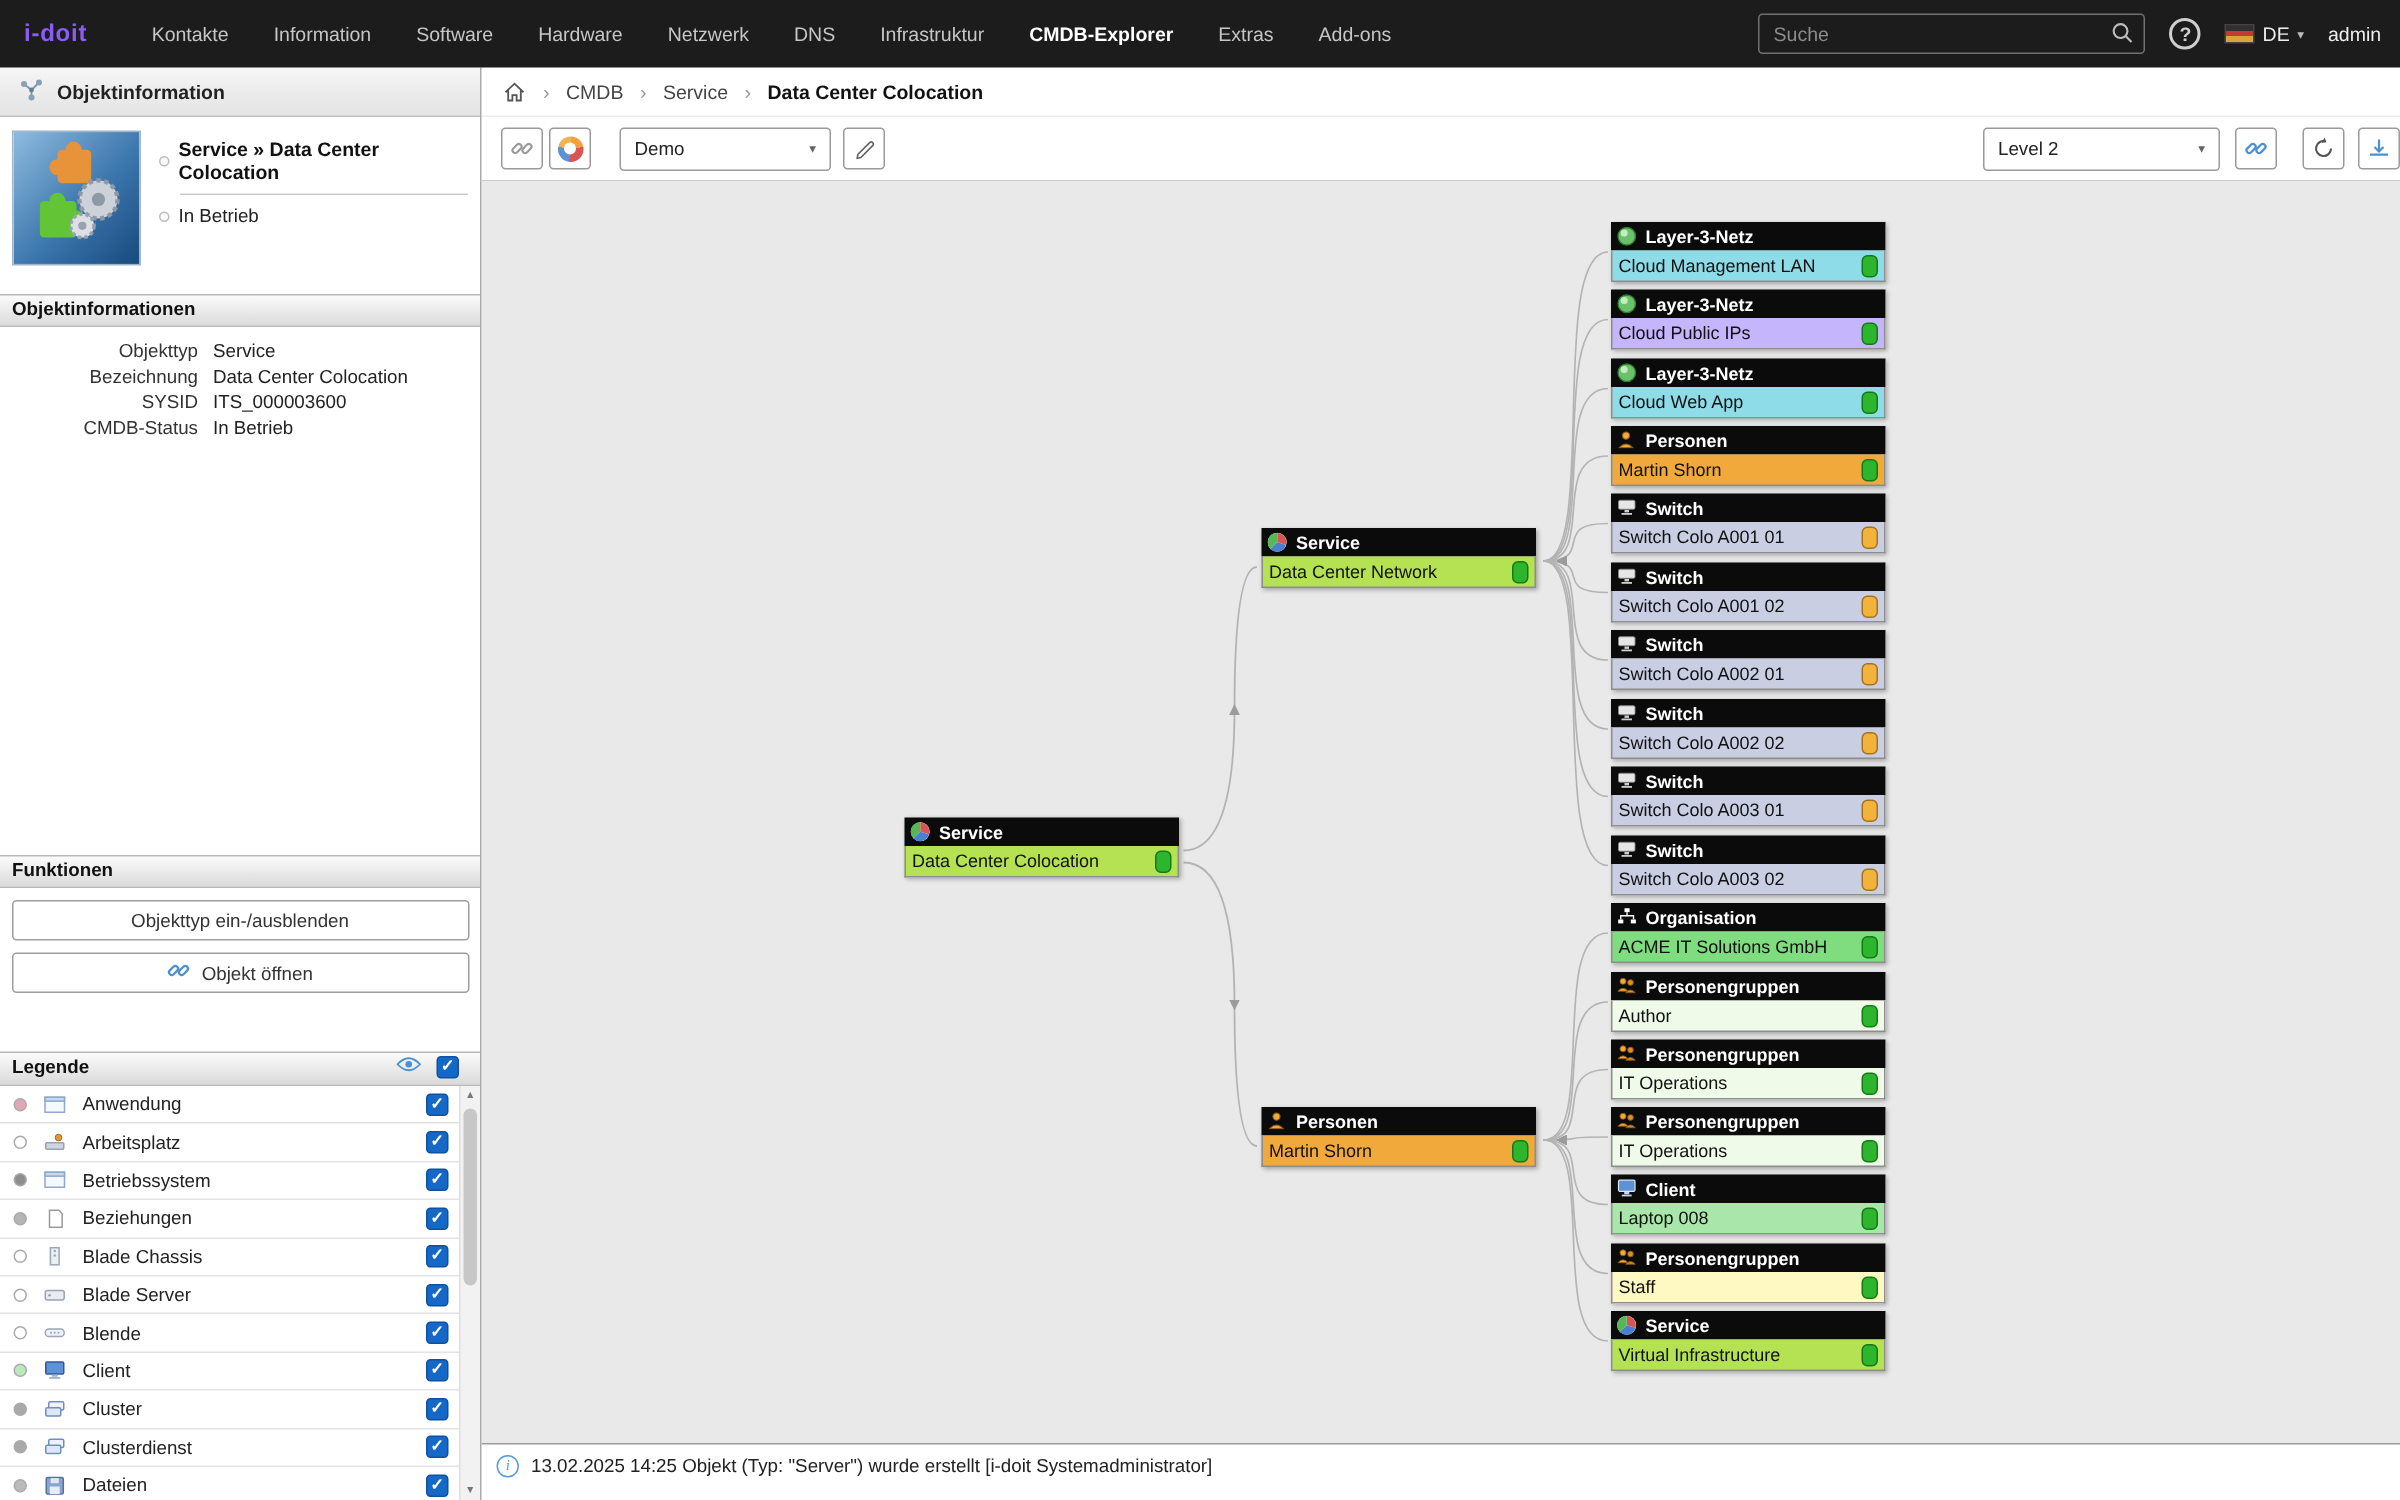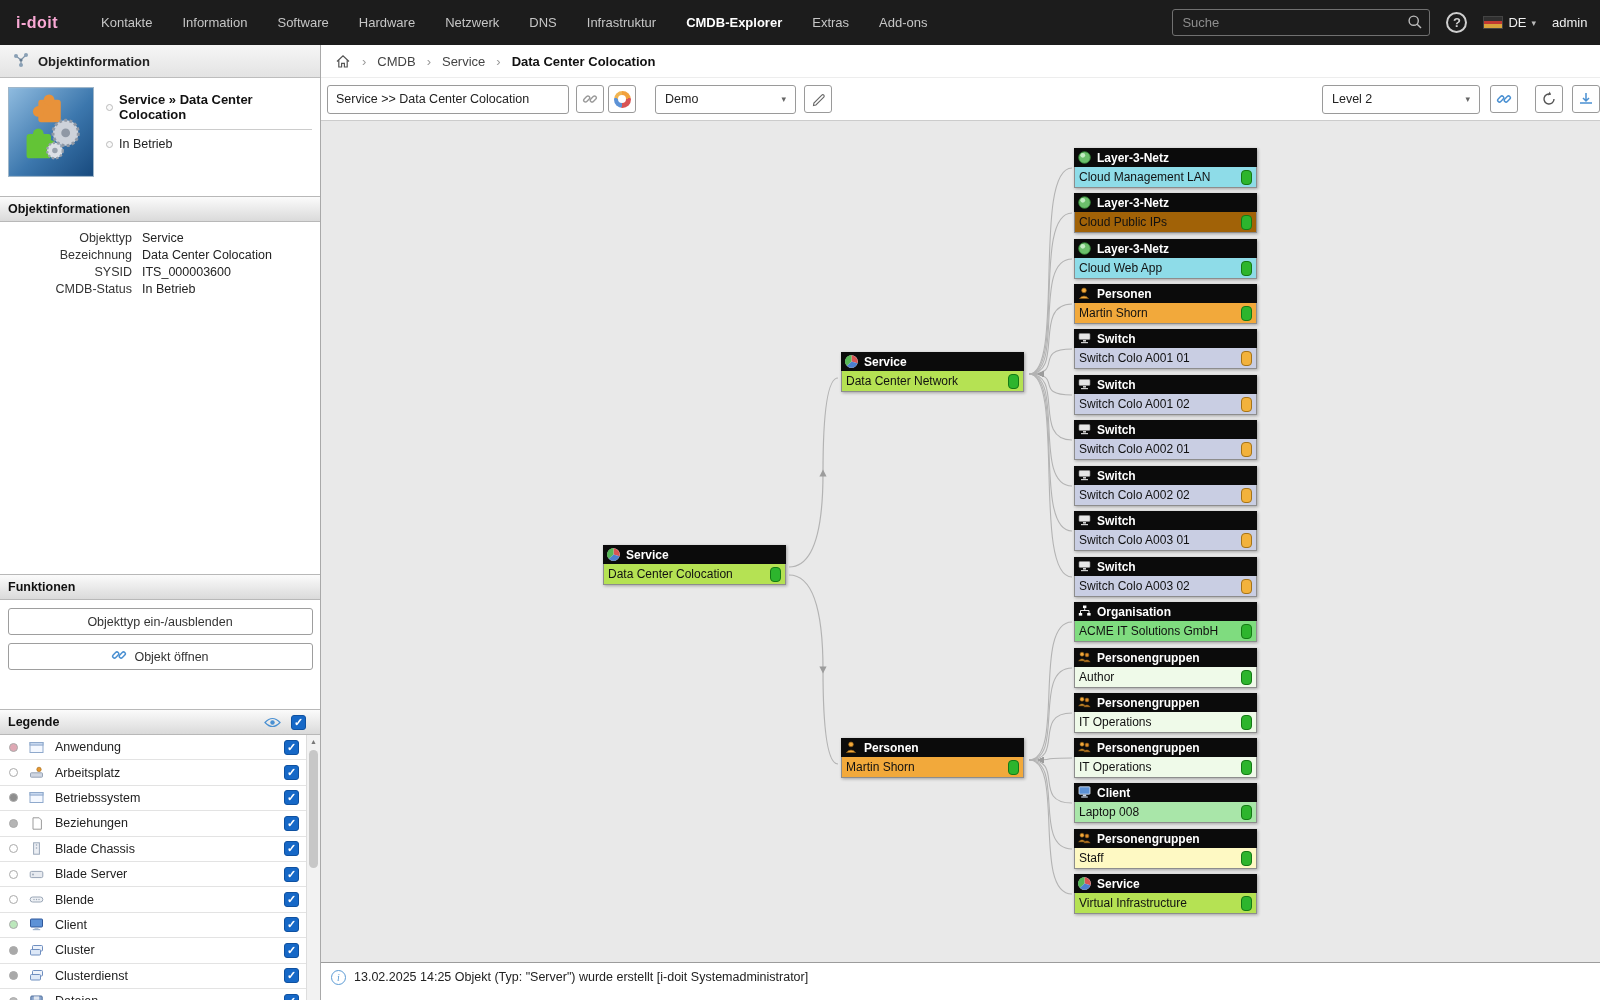--- a/index.html
+++ b/index.html
@@ -2,21 +2,21 @@
 <html><head>
 <meta charset="utf-8">
 <style>
   html,body{margin:0;padding:0;width:1600px;height:1000px;overflow:hidden;
     font-family:"Liberation Sans",sans-serif;background:#fff;position:relative;}
   *{box-sizing:border-box;}
 
   
   .topbar{position:absolute;left:0;top:0;width:1600px;height:45px;background:#1c1c1c;
     display:flex;align-items:center;z-index:30;}
-  .logo{color:#f9a8d4;font-weight:bold;font-size:16px;margin:0 28px 0 16px;position:relative;letter-spacing:.5px;}
+  .logo{color:#8b5cf6;font-weight:bold;font-size:16px;margin:0 28px 0 16px;position:relative;letter-spacing:.5px;}
   .nav-item{color:#c6c6c6;font-size:13px;padding:0 15px;line-height:45px;cursor:pointer;white-space:nowrap;}
   .nav-item.active{color:#fff;font-weight:bold;}
   .topbar-right{margin-left:auto;display:flex;align-items:center;gap:16px;}
   .searchwrap{position:relative;}
   .search{width:258px;height:27px;background:#1c1c1c;border:1px solid #707070;border-radius:3px;
     color:#cfcfcf;padding:0 30px 0 9px;font-size:13px;outline:none;}
   .search::placeholder{color:#8d8d8d;}
   .search-ico{position:absolute;right:7px;top:5px;}
   .help-circle{width:21px;height:21px;border:2px solid #cfcfcf;border-radius:50%;color:#cfcfcf;
     text-align:center;line-height:18px;font-size:13px;font-weight:bold;}
@@ -33,21 +33,21 @@
     display:flex;align-items:center;padding-left:12px;gap:8px;font-weight:bold;font-size:13px;color:#222;}
   .obj-card{height:118px;display:flex;gap:12px;padding:9px 8px;}
   .obj-img{width:86px;height:90px;border:1px solid #9fb6c9;flex:none;}
   .obj-meta{flex:1;padding-top:5px;min-width:0;}
   .obj-title{font-weight:bold;font-size:13px;color:#111;display:flex;align-items:center;gap:6px;}
   .obj-divider{border-bottom:1px solid #ccc;margin:7px 0 7px 14px;}
   .obj-status{font-size:12.5px;color:#222;display:flex;align-items:center;gap:6px;}
   .bullet{width:7px;height:7px;border:1px solid #bbb;border-radius:50%;background:#fafafa;flex:none;}
   .section-bar{height:22px;background:linear-gradient(#fbfbfb,#dadada);border-top:1px solid #b8b8b8;
     border-bottom:1px solid #b8b8b8;font-weight:bold;font-size:12.5px;color:#111;
-    display:flex;align-items:center;padding:12px 8px;}
+    display:flex;padding:2px 8px;}
   .info-panel{height:352px;padding-top:8px;font-size:12.5px;}
   .info-row{display:flex;line-height:17px;}
   .info-label{width:132px;text-align:right;color:#333;flex:none;}
   .info-value{margin-left:10px;color:#222;}
   .func-area{height:109px;padding-top:8px;}
   .func-btn{display:flex;align-items:center;justify-content:center;gap:7px;width:305px;margin:0 auto 8px auto;
     height:27px;background:#fff;border:1px solid #9e9e9e;border-radius:3px;font-size:12.5px;color:#333;cursor:pointer;}
   .legend-bar{height:23px;}
   .legend-bar .sp{flex:1;}
   .cb{width:15px;height:15px;background:#1668c7;border:1px solid #0f51a0;border-radius:3px;color:#fff;
@@ -382,21 +382,20 @@
     </span>
   <span class="crumb-sep">›</span>
       <span class="crumb">CMDB</span>
       <span class="crumb-sep">›</span>
       <span class="crumb">Service</span>
       <span class="crumb-sep">›</span>
       <span class="crumb last">Data Center Colocation</span>
     </div>
 
   <div class="toolbar">
-    <input class="tb-input" value="Service &gt;&gt; Data Center Colocation" style="">
     <span class="tb-btn" style="margin-left:7px;">
       <svg width="16" height="16" viewBox="0 0 16 16">
           <g fill="none" stroke="#9a9a9a" stroke-width="1.4">
             <rect x="1.2" y="6.2" width="7" height="3.6" rx="1.8" transform="rotate(-45 4.7 8)"></rect>
             <rect x="7.8" y="6.2" width="7" height="3.6" rx="1.8" transform="rotate(-45 11.3 8)"></rect>
           </g>
         </svg>
     </span>
     <span class="tb-btn" style="margin-left:4px;">
       <span class="donut"></span>
@@ -533,21 +532,21 @@
         <div class="gnode" style="left: 753px; top: 72px;">
           <div class="gnode-h">
             <span class="nicon">
               <svg width="13" height="13" viewBox="0 0 12 12">
                 <circle cx="6" cy="6" r="5.4" fill="#6cc06c" stroke="#2e7d32" stroke-width="0.8"></circle>
                 <circle cx="4.4" cy="4" r="2.2" fill="#c2ecc2"></circle>
               </svg>
             </span>
             <span>Layer-3-Netz</span>
           </div>
-          <div class="gnode-b" style="background: #a16207;">
+          <div class="gnode-b" style="background: #c4b5fd;">
             <span>Cloud Public IPs</span>
             <span class="status-chip status-green"></span>
           </div>
         </div>
         <div class="gnode" style="left: 753px; top: 118px;">
           <div class="gnode-h">
             <span class="nicon">
               <svg width="13" height="13" viewBox="0 0 12 12">
                 <circle cx="6" cy="6" r="5.4" fill="#6cc06c" stroke="#2e7d32" stroke-width="0.8"></circle>
                 <circle cx="4.4" cy="4" r="2.2" fill="#c2ecc2"></circle>

